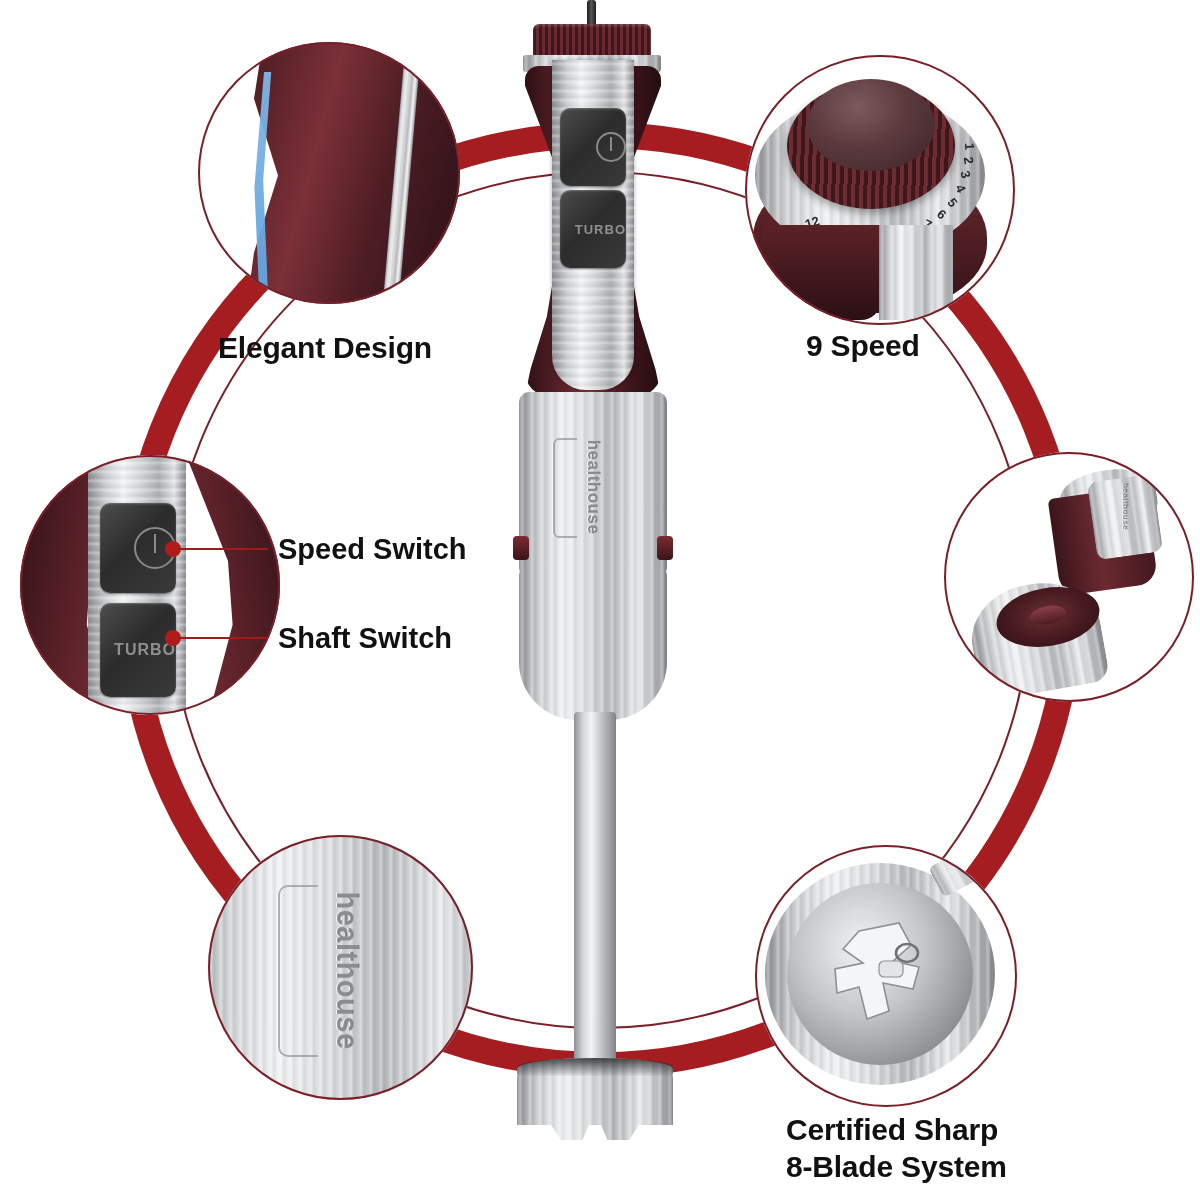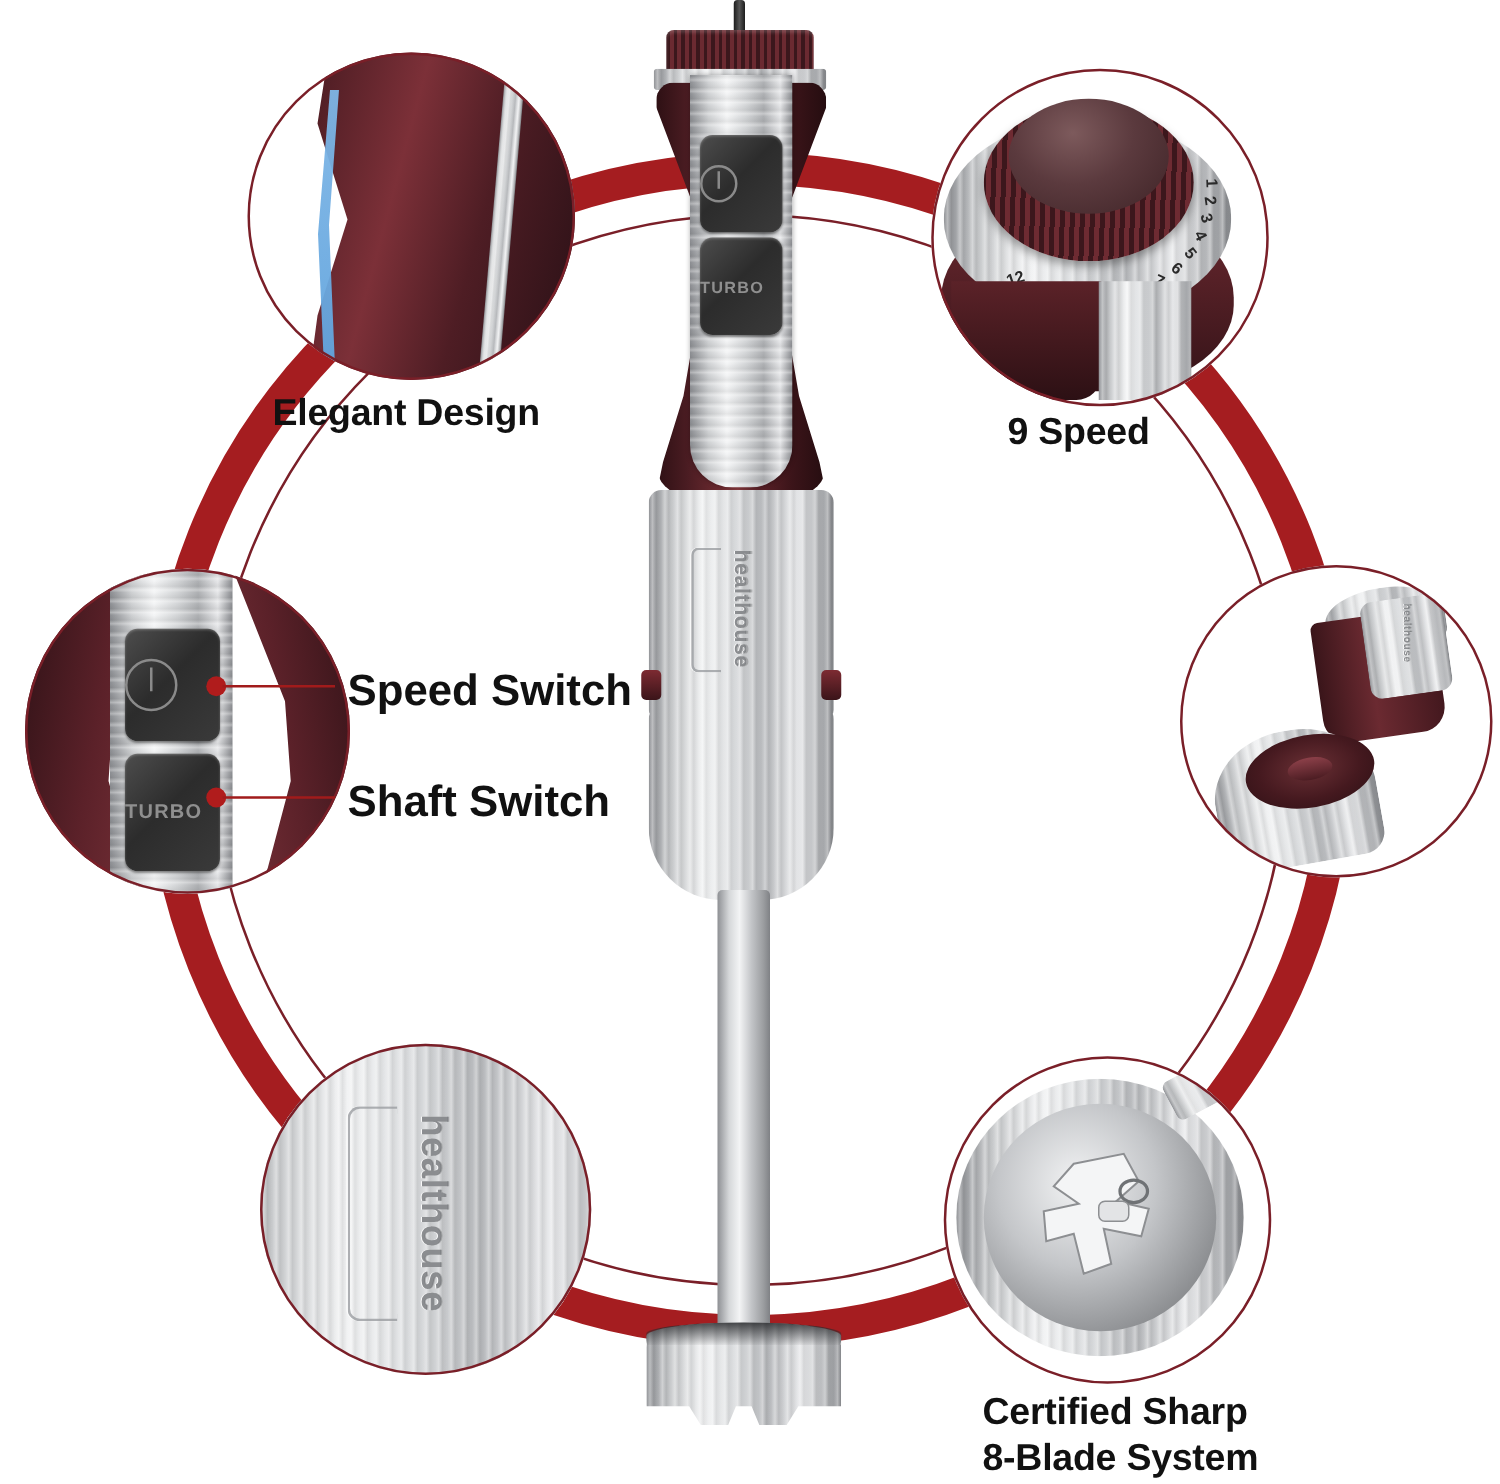--- a/index.html
+++ b/index.html
@@ -25,21 +25,21 @@
     font-weight: 700;
     font-size: 30px;
     line-height: 1.22;
     letter-spacing: -0.2px;
     white-space: pre-line;
   }
   .callout-label {
     position: absolute;
     color: #111111;
     font-weight: 700;
-    font-size: 35px;
+    font-size: 29px;
     line-height: 1.2;
     white-space: nowrap;
   }
 
   
   .callout {
     position: absolute;
     border-radius: 50%;
     overflow: hidden;
     background: #ffffff;
@@ -102,21 +102,21 @@
     box-shadow: -1px 0 0 rgba(255,255,255,0.7);
   }
 
   
   .btn-dark {
     position: absolute;
     background: linear-gradient(135deg,#4d4d4d 0%, #2c2c2c 45%, #3a3a3a 100%);
     border-radius: 10px;
     box-shadow: inset 0 1px 2px rgba(255,255,255,0.25),
                 0 1px 2px rgba(0,0,0,0.45);
-    display: flex; align-items: center; justify-content: flex-start;
+    display: flex; align-items: center; justify-content: flex-end;
   }
   .turbo-text {
     color: #8f8f8f;
     font-weight: 600;
     letter-spacing: 1px;
   }
   .power-glyph {
     border: 2px solid #8a8a8a;
     border-radius: 50%;
     position: relative;
@@ -246,21 +246,21 @@
                 clip-path: polygon(26% 0%, 100% 0%, 100% 100%, 18% 100%,
                    22% 72%, 30% 48%, 22% 24%);"></div>
     <div class="abs" style="left:50px; top:30px; width:40px; height:240px;
                 background:linear-gradient(180deg,#7fb6e6,#5fa3dd);
                 clip-path: polygon(40% 0%, 58% 0%, 38% 45%, 52% 100%, 30% 100%, 16% 48%);
                 opacity:0.95;"></div>
     <div class="abs steel" style="left:196px; top:8px; width:16px; height:250px;
                 transform:rotate(5deg);"></div>
   </div>
   <div class="callout-ring" style="left:198px; top:42px; width:262px; height:262px;"></div>
-  <div class="feature-label" style="left:218px; top:313px;">Elegant Design</div>
+  <div class="feature-label" style="left:218px; top:330px;">Elegant Design</div>
 
   <div class="callout" style="left:745px; top:55px; width:270px; height:270px;">
 
     <div class="abs" style="left:8px; top:108px; width:234px; height:150px;
                 background:linear-gradient(180deg,#6c2930,#341318);
                 border-radius:50% 50% 46% 46%;"></div>
 
     <div class="abs steel" style="left:10px; top:40px; width:230px; height:160px;
                 border-radius:50%;"></div>
 

